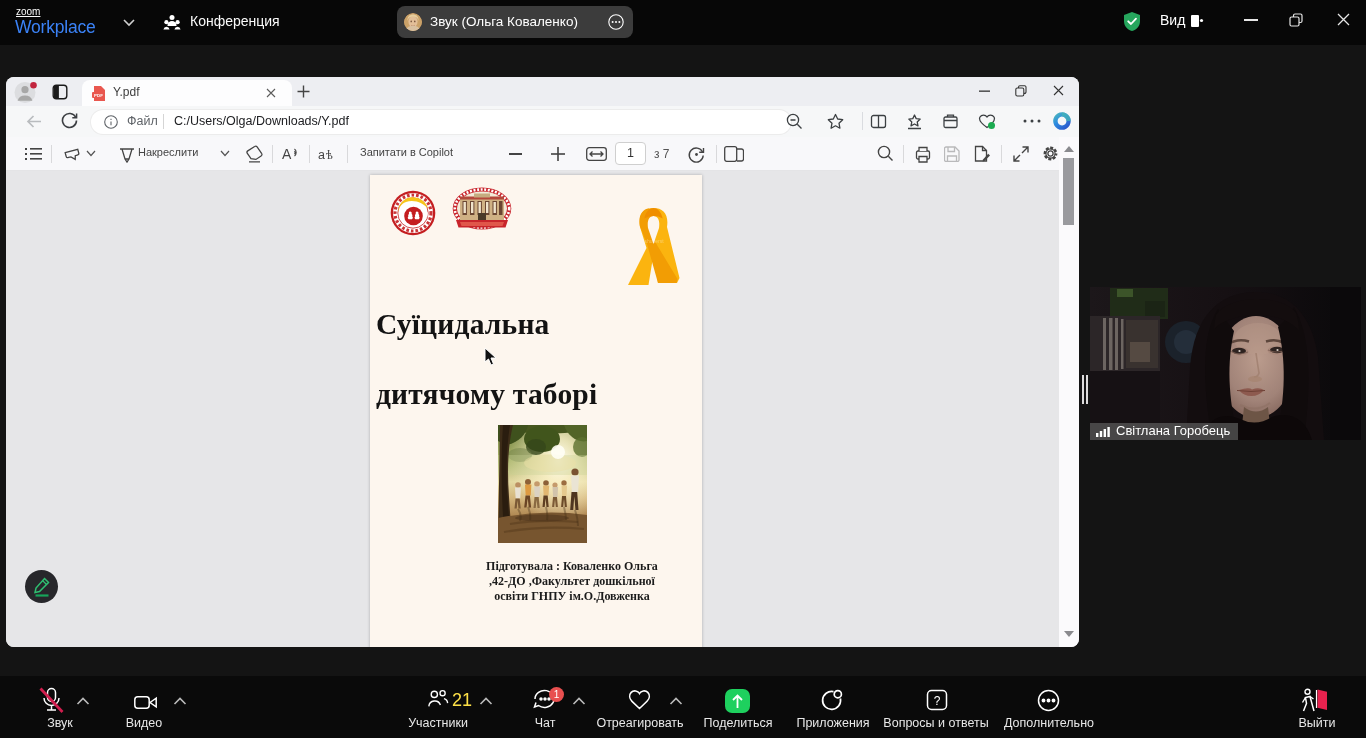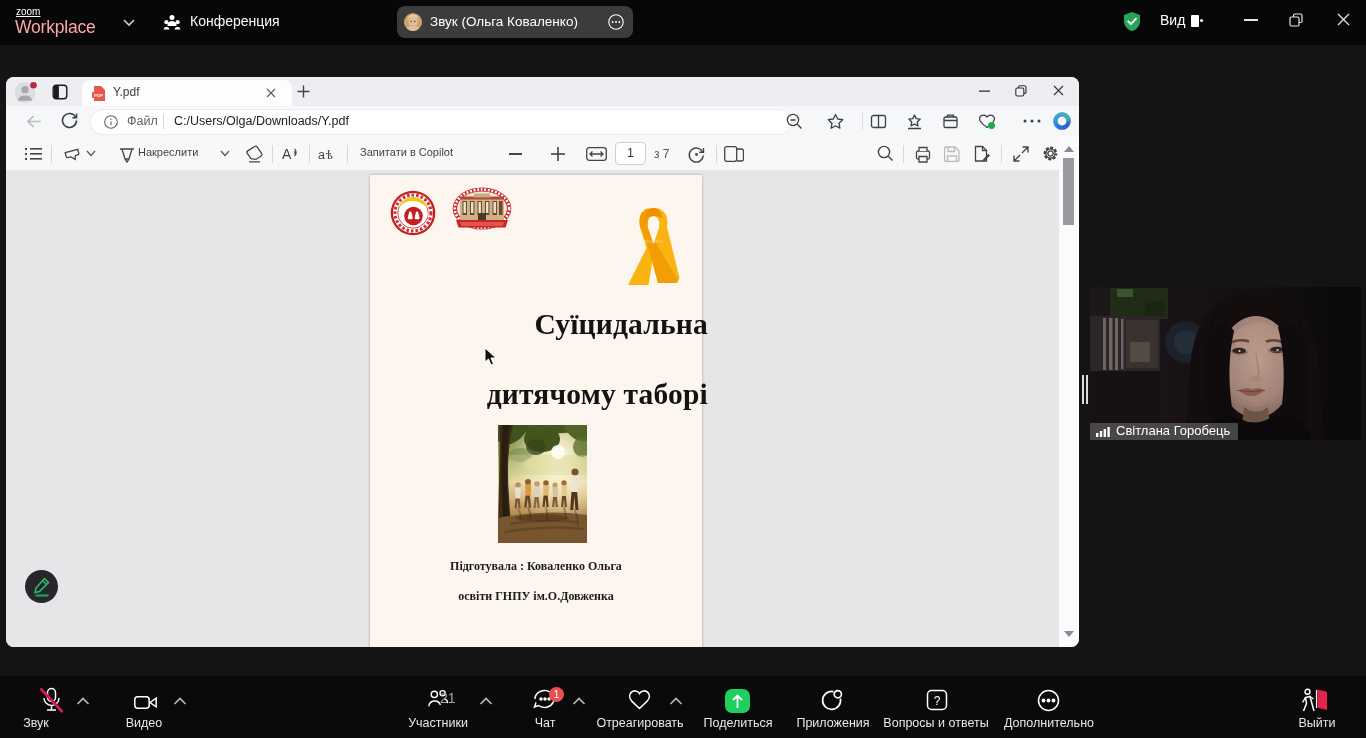--- a/index.html
+++ b/index.html
@@ -2,42 +2,42 @@
 <html><head>
 <meta charset="utf-8">
 <style>
   * { margin:0; padding:0; box-sizing:border-box; }
   html,body { width:1366px; height:738px; overflow:hidden; background:#141414; font-family:"Liberation Sans", sans-serif; }
   .abs { position:absolute; }
   #stage { position:relative; width:1366px; height:738px; }
   
   #topbar { position:absolute; left:0; top:0; width:1366px; height:45px; background:#070707; }
   .ztxt1 { position:absolute; left:16px; top:6px; color:#fafafa; font-size:10px; font-weight:400;text-decoration:underline; }
-  .ztxt2 { position:absolute; left:15px; top:17px; color:#fca5a5; font-size:17.5px; font-weight:400; letter-spacing:-0.2px;text-align:center; }
+  .ztxt2 { position:absolute; left:15px; top:17px; color:#3b82f6; font-size:17.5px; font-weight:400; letter-spacing:-0.2px;text-align:center; }
   .conf  { position:absolute; left:190px; top:13px; color:#fbfbfb; font-size:14px; }
   #cpill { position:absolute; left:397px; top:6px; width:236px; height:32px; background:#3c3c3c; border-radius:8px; }
   #cpill .av { position:absolute; left:7px; top:7px; width:18px; height:18px; border-radius:50%; overflow:hidden;}
   #cpill .txt { position:absolute; left:33px; top:8px; color:#fff; font-size:13.5px; }
   
   #browser { position:absolute; left:6px; top:77px; width:1073px; height:570px; background:#edeef2; border-radius:8px; overflow:hidden; }
   #tabstrip { position:absolute; left:0; top:0; width:1073px; height:29px; background:#edeef2; }
   #tab { position:absolute; left:76px; top:3px; width:210px; height:26px; background:#fdfdfe; border-radius:8px 8px 0 0; }
   #tab .t { position:absolute; left:31px; top:5px; font-size:12px; color:#3c3c3c; }
   #addrrow { position:absolute; left:0; top:29px; width:1073px; height:31px; background:#f6f7f8; }
   #pill { position:absolute; left:85px; top:4px; width:700px; height:24px; background:#fff; border-radius:12px; box-shadow:0 0 0 1px #ececec; }
   #pill .fl { position:absolute; left:36px; top:4px; color:#5f6368; font-size:12.5px; }
   #pill .pa { position:absolute; left:83px; top:4px; color:#202124; font-size:12.5px; }
   #pdftools { position:absolute; left:0; top:60px; width:1053px; height:34px; background:#f8f8fa; border-bottom:1px solid #e4e4e6; }
   #viewer { position:absolute; left:0; top:94px; width:1053px; height:476px; background:#e6e6e8; }
   #scroll { position:absolute; left:1053px; top:60px; width:20px; height:510px; background:#fbfafc; }
   #thumb { position:absolute; left:4px; top:21px; width:11px; height:67px; background:#9a9a9e; border-radius:0px; }
   
   #page { position:absolute; left:364px; top:4px; width:332px; height:476px; background:#fdf6ee; box-shadow:0 0 3px rgba(0,0,0,.25); }
-  .title { position:absolute; left:6px; width:332px; text-align:right; font-family:"Liberation Serif", serif; font-weight:700; color:#131313; font-size:29.5px; letter-spacing:0.2px; }
-  .cap { position:absolute; width:332px; text-align:center; font-family:"Liberation Serif", serif; font-weight:700; color:#1b1b1b; font-size:12px; }
+  .title { position:absolute; left:6px; width:332px; text-align:left; font-family:"Liberation Serif", serif; font-weight:700; color:#131313; font-size:29.5px; letter-spacing:0.2px; }
+  .cap { position:absolute; width:332px; text-align:center; font-family:"Liberation Serif", serif; font-weight:700; color:#1b1b1b; font-size:12px;margin-left:36px; }
   
   .ttxt { position:absolute; top:9px; color:#444; font-size:11px; }
   
   #botbar { position:absolute; left:0; top:676px; width:1366px; height:62px; background:#0a0a0a; }
   .blabel { position:absolute; top:40px; color:#e8e8e8; font-size:12.5px; transform:translateX(-50%); white-space:nowrap; }
   
   #video { position:absolute; left:1090px; top:287px; width:271px; height:153px; background:#101010; overflow:hidden; }
   #nametag { position:absolute; left:0px; top:136px; height:32px; background:rgba(92,92,92,.72); color:#fff; font-size:13px; padding:0px 8px 0 26px; }
   #pencil { position:absolute; left:25px; top:570px; width:33px; height:33px; border-radius:50%; background:#27272b; }
 </style>
@@ -395,20 +395,21 @@
               <path d="M73 50.5 h8 l-0.9 16.5 h-6.2 z" fill="#eae4d4"></path>
               <path d="M73.5 67 l-1.3 18 h3 l1.1 -13.5 l1.2 13.5 h3 l-1.3 -18 z" fill="#4f3520"></path>
           </g>
           <path d="M0 93 q44 -9 89 -3 V118 H0 Z" fill="#77552f"></path>
           <path d="M12 99 q30 -5 68 -2 M6 107 q40 -7 80 -3" stroke="#55391c" stroke-width="2.2" fill="none" opacity="0.5"></path>
           <ellipse cx="44" cy="93" rx="27" ry="3.5" fill="#47301a" opacity="0.5"></ellipse>
           <path d="M20 84 q4 6 2 12 M30 82 q3 7 2 13 M48 82 q2 8 1 13 M66 82 q2 8 2 13 M77 85 q3 9 3 16" stroke="#3f2b15" stroke-width="2" opacity="0.35" fill="none"></path>
         </svg>
 
         <div class="cap" style="top:384px;">Підготувала : Коваленко Ольга</div>
+        <div class="cap" style="top:399px;">,42-ДО ,Факультет дошкільної</div>
         <div class="cap" style="top:414px;">освіти ГНПУ ім.О.Довженка</div>
       </div>
 
       <svg class="abs" style="left:478px;top:176px" width="14" height="20" viewBox="0 0 14 20">
           <path d="M1 1 L1 15 L4.5 12 L7 18 L9.5 17 L7 11 L12 11 Z" fill="#111" stroke="#fff" stroke-width="1"></path>
         </svg>
     </div>
     <div id="scroll">
       <div id="thumb"></div>
       <svg class="abs" style="left:5px;top:9px" width="10" height="6" viewBox="0 0 10 6">
@@ -507,41 +508,41 @@
   <div class="abs" style="left:1082px;top:375px;width:2px;height:29px;background:#ddd;"></div>
   <div class="abs" style="left:1086px;top:375px;width:2px;height:29px;background:#ddd;"></div>
 
   <div id="botbar">
 
     <svg class="abs" style="left:39px;top:11px" width="25" height="27" viewBox="0 0 25 27" fill="none" stroke="#fff" stroke-width="1.5">
       <rect x="8.5" y="1.5" width="8" height="13" rx="4"></rect>
         <path d="M5 11 a7.5 7.5 0 0 0 15 0 M12.5 18.5 V22.5 M8 23 H17"></path>
       <path d="M1.5 1.5 L23.5 25" stroke="#d11e4e" stroke-width="2.8"></path>
     </svg>
-    <div class="blabel" style="left:36px;">Звук</div>
+    <div class="blabel" style="left:60px;">Звук</div>
     <svg class="abs" style="left:76px;top:21px" width="14" height="9" viewBox="0 0 14 9">
         <path d="M1.5 7 L7 1.5 L12.5 7" stroke="#bbb" stroke-width="1.6" fill="none"></path>
       </svg>
 
     <svg class="abs" style="left:134px;top:20px" width="23" height="13" viewBox="0 0 23 13" fill="none" stroke="#fff" stroke-width="1.5">
         <rect x="0.8" y="0.8" width="14.4" height="11.4" rx="3"></rect>
         <path d="M16 6.5 L22.2 2.2 V10.8 Z"></path>
       </svg>
     <div class="blabel" style="left:144px;">Видео</div>
     <svg class="abs" style="left:173px;top:21px" width="14" height="9" viewBox="0 0 14 9">
         <path d="M1.5 7 L7 1.5 L12.5 7" stroke="#bbb" stroke-width="1.6" fill="none"></path>
       </svg>
 
     <svg class="abs" style="left:427px;top:12px" width="22" height="22" viewBox="0 0 24 22" fill="none" stroke="#fff" stroke-width="1.5">
         <circle cx="8" cy="6" r="3.4"></circle>
         <path d="M2 19 a6.5 6.5 0 0 1 12.6 -1.5"></path>
         <circle cx="17" cy="4.6" r="2.8"></circle>
         <path d="M18.5 10.5 a5.5 5.5 0 0 1 4 5"></path>
       </svg>
-    <div class="abs" style="left:440px;top:14px;color:#a3a3a3;font-size:14px;">21</div>
+    <div class="abs" style="left:452px;top:14px;color:#fde047;font-size:18px;">21</div>
     <div class="blabel" style="left:438px;">Участники</div>
     <svg class="abs" style="left:479px;top:21px" width="14" height="9" viewBox="0 0 14 9">
         <path d="M1.5 7 L7 1.5 L12.5 7" stroke="#bbb" stroke-width="1.6" fill="none"></path>
       </svg>
 
     <svg class="abs" style="left:533px;top:13px" width="24" height="21" viewBox="0 0 24 21" fill="none" stroke="#fff" stroke-width="1.5">
         <path d="M2 10 a9.5 8.5 0 1 1 3.5 6.5 L1.5 18 L3 13.5"></path>
         <circle cx="8" cy="10" r="1" fill="#fff"></circle>
         <circle cx="12" cy="10" r="1" fill="#fff"></circle>
         <circle cx="16" cy="10" r="1" fill="#fff"></circle>

